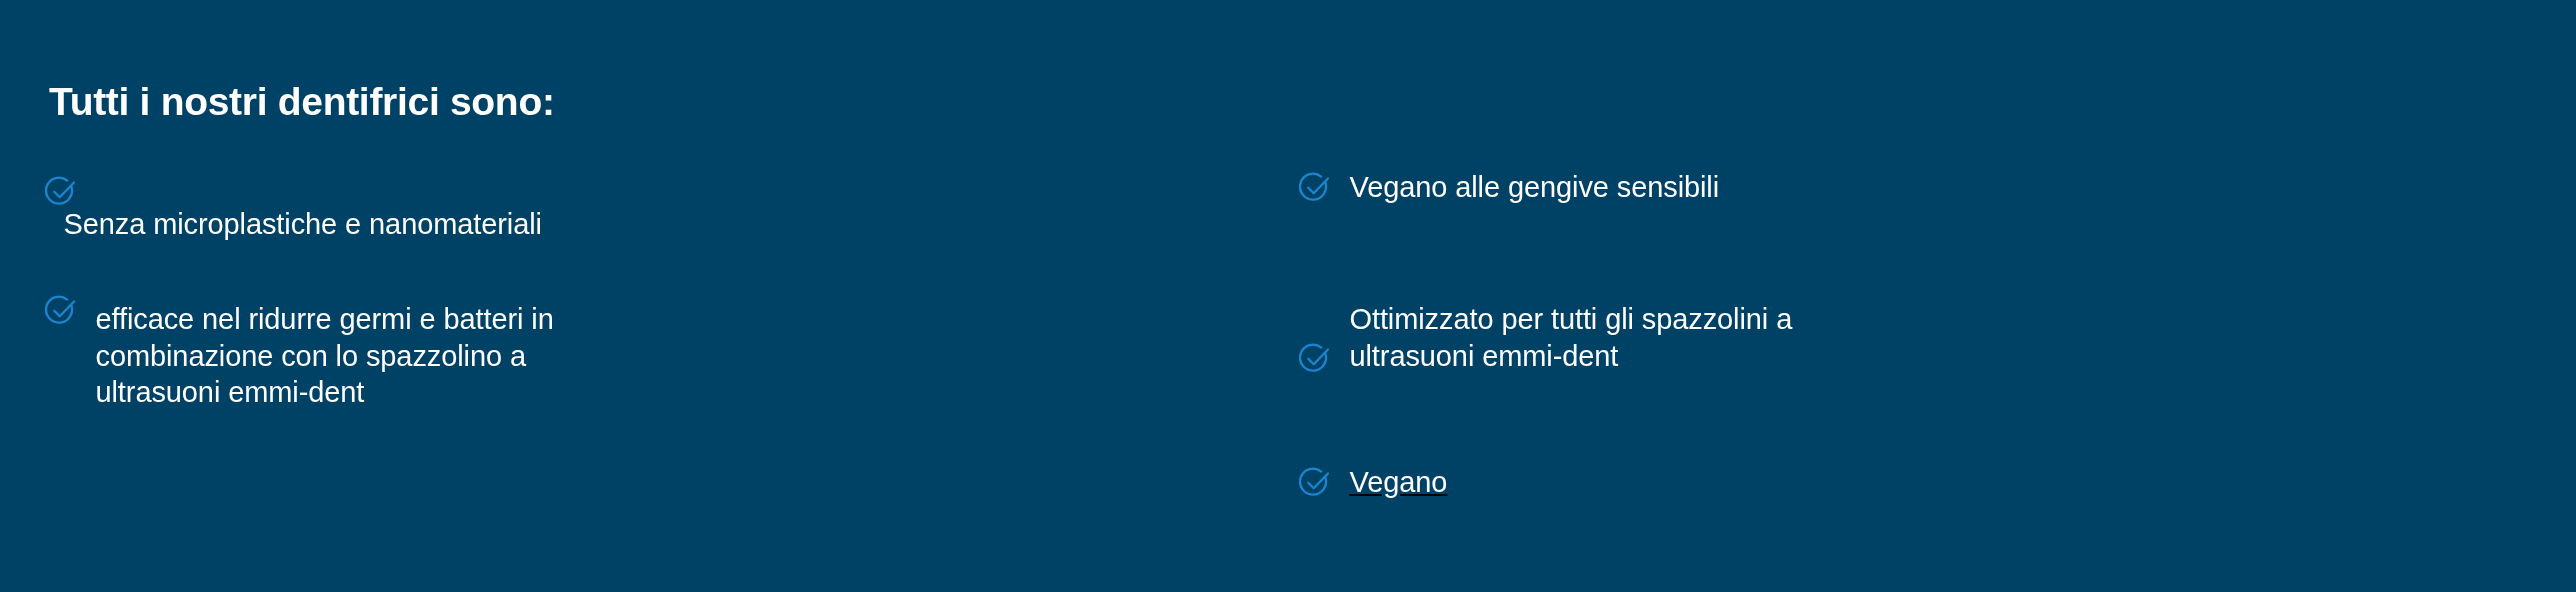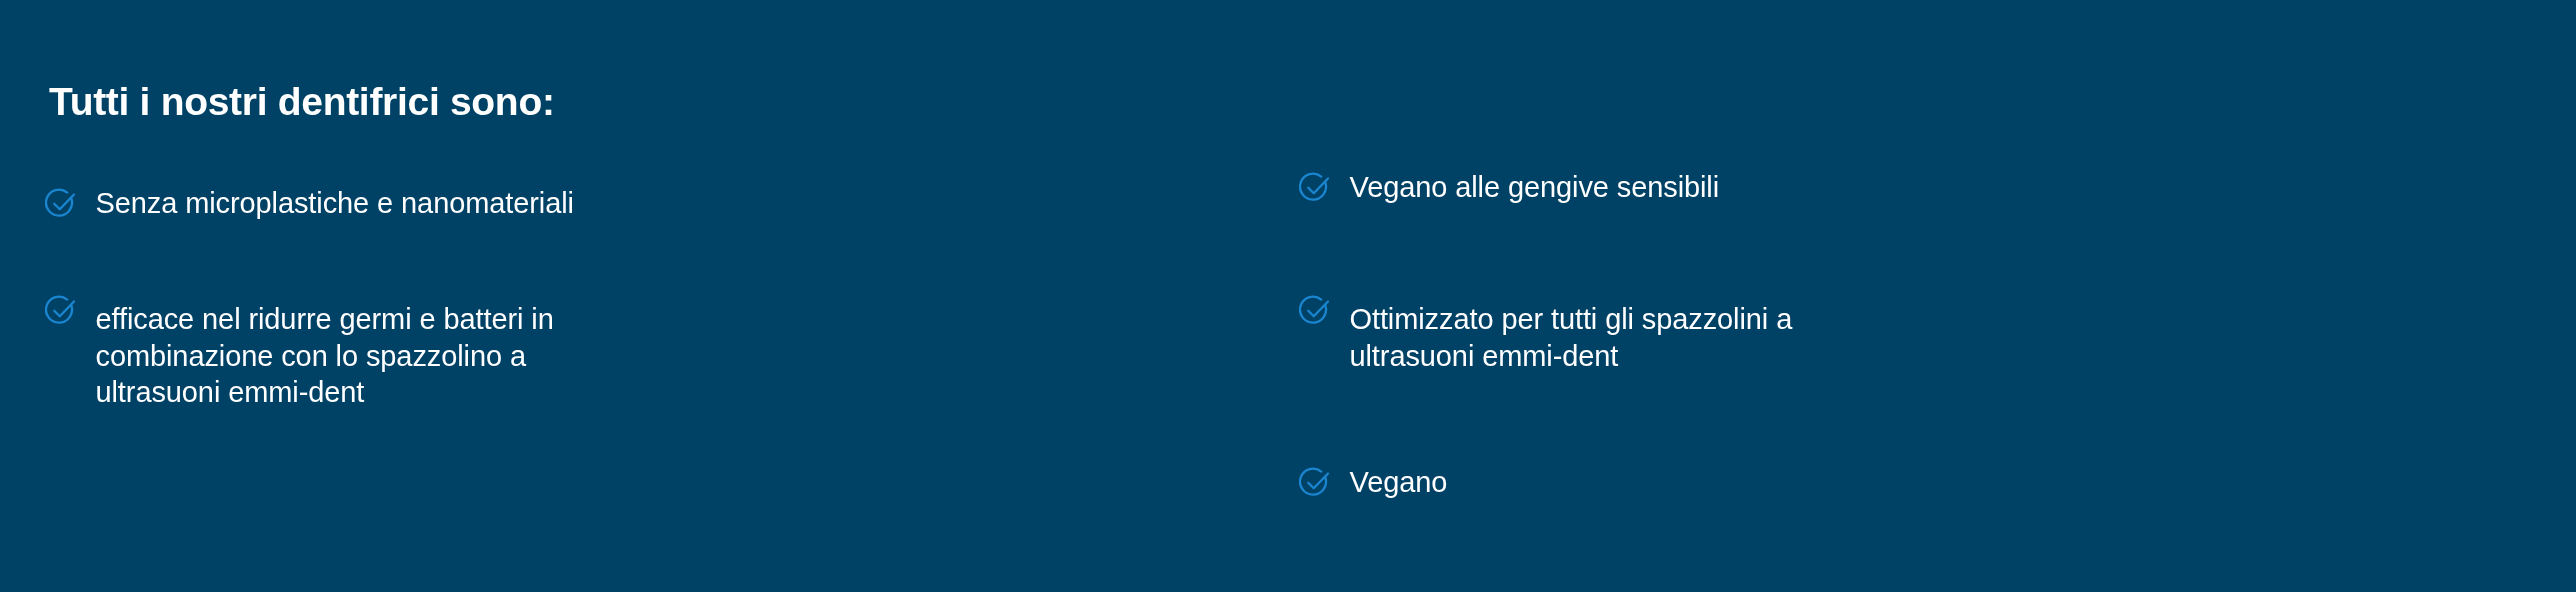--- a/index.html
+++ b/index.html
@@ -77,26 +77,26 @@
     font-size: 29px;
     line-height: 1.26;
     letter-spacing: -0.1px;
     font-weight: 400;
     margin-left: 18.5px;
     white-space: pre-line;
     margin-top: 8px;
   }
 
   
-  .f-l1 { top: 16px; }
+  .f-l1 { top: 4px; flex-direction: column; }
   .f-l2 { top: 123px; }
 
   .f-r1 { top: 0px; }
-  .f-r2 { top: 123px; }
-  .f-r3 { top: 295px; }
+  .f-r2 { top: 123px; align-items: flex-end; }
+  .f-r3 { top: 295px; text-decoration: underline; }
 
   
   .single .feature-text { margin-top: -1px; }
 </style>
 </head>
 <body>
 
 <div class="panel">
 
   <h2 class="heading">Tutti i nostri dentifrici sono:</h2>

